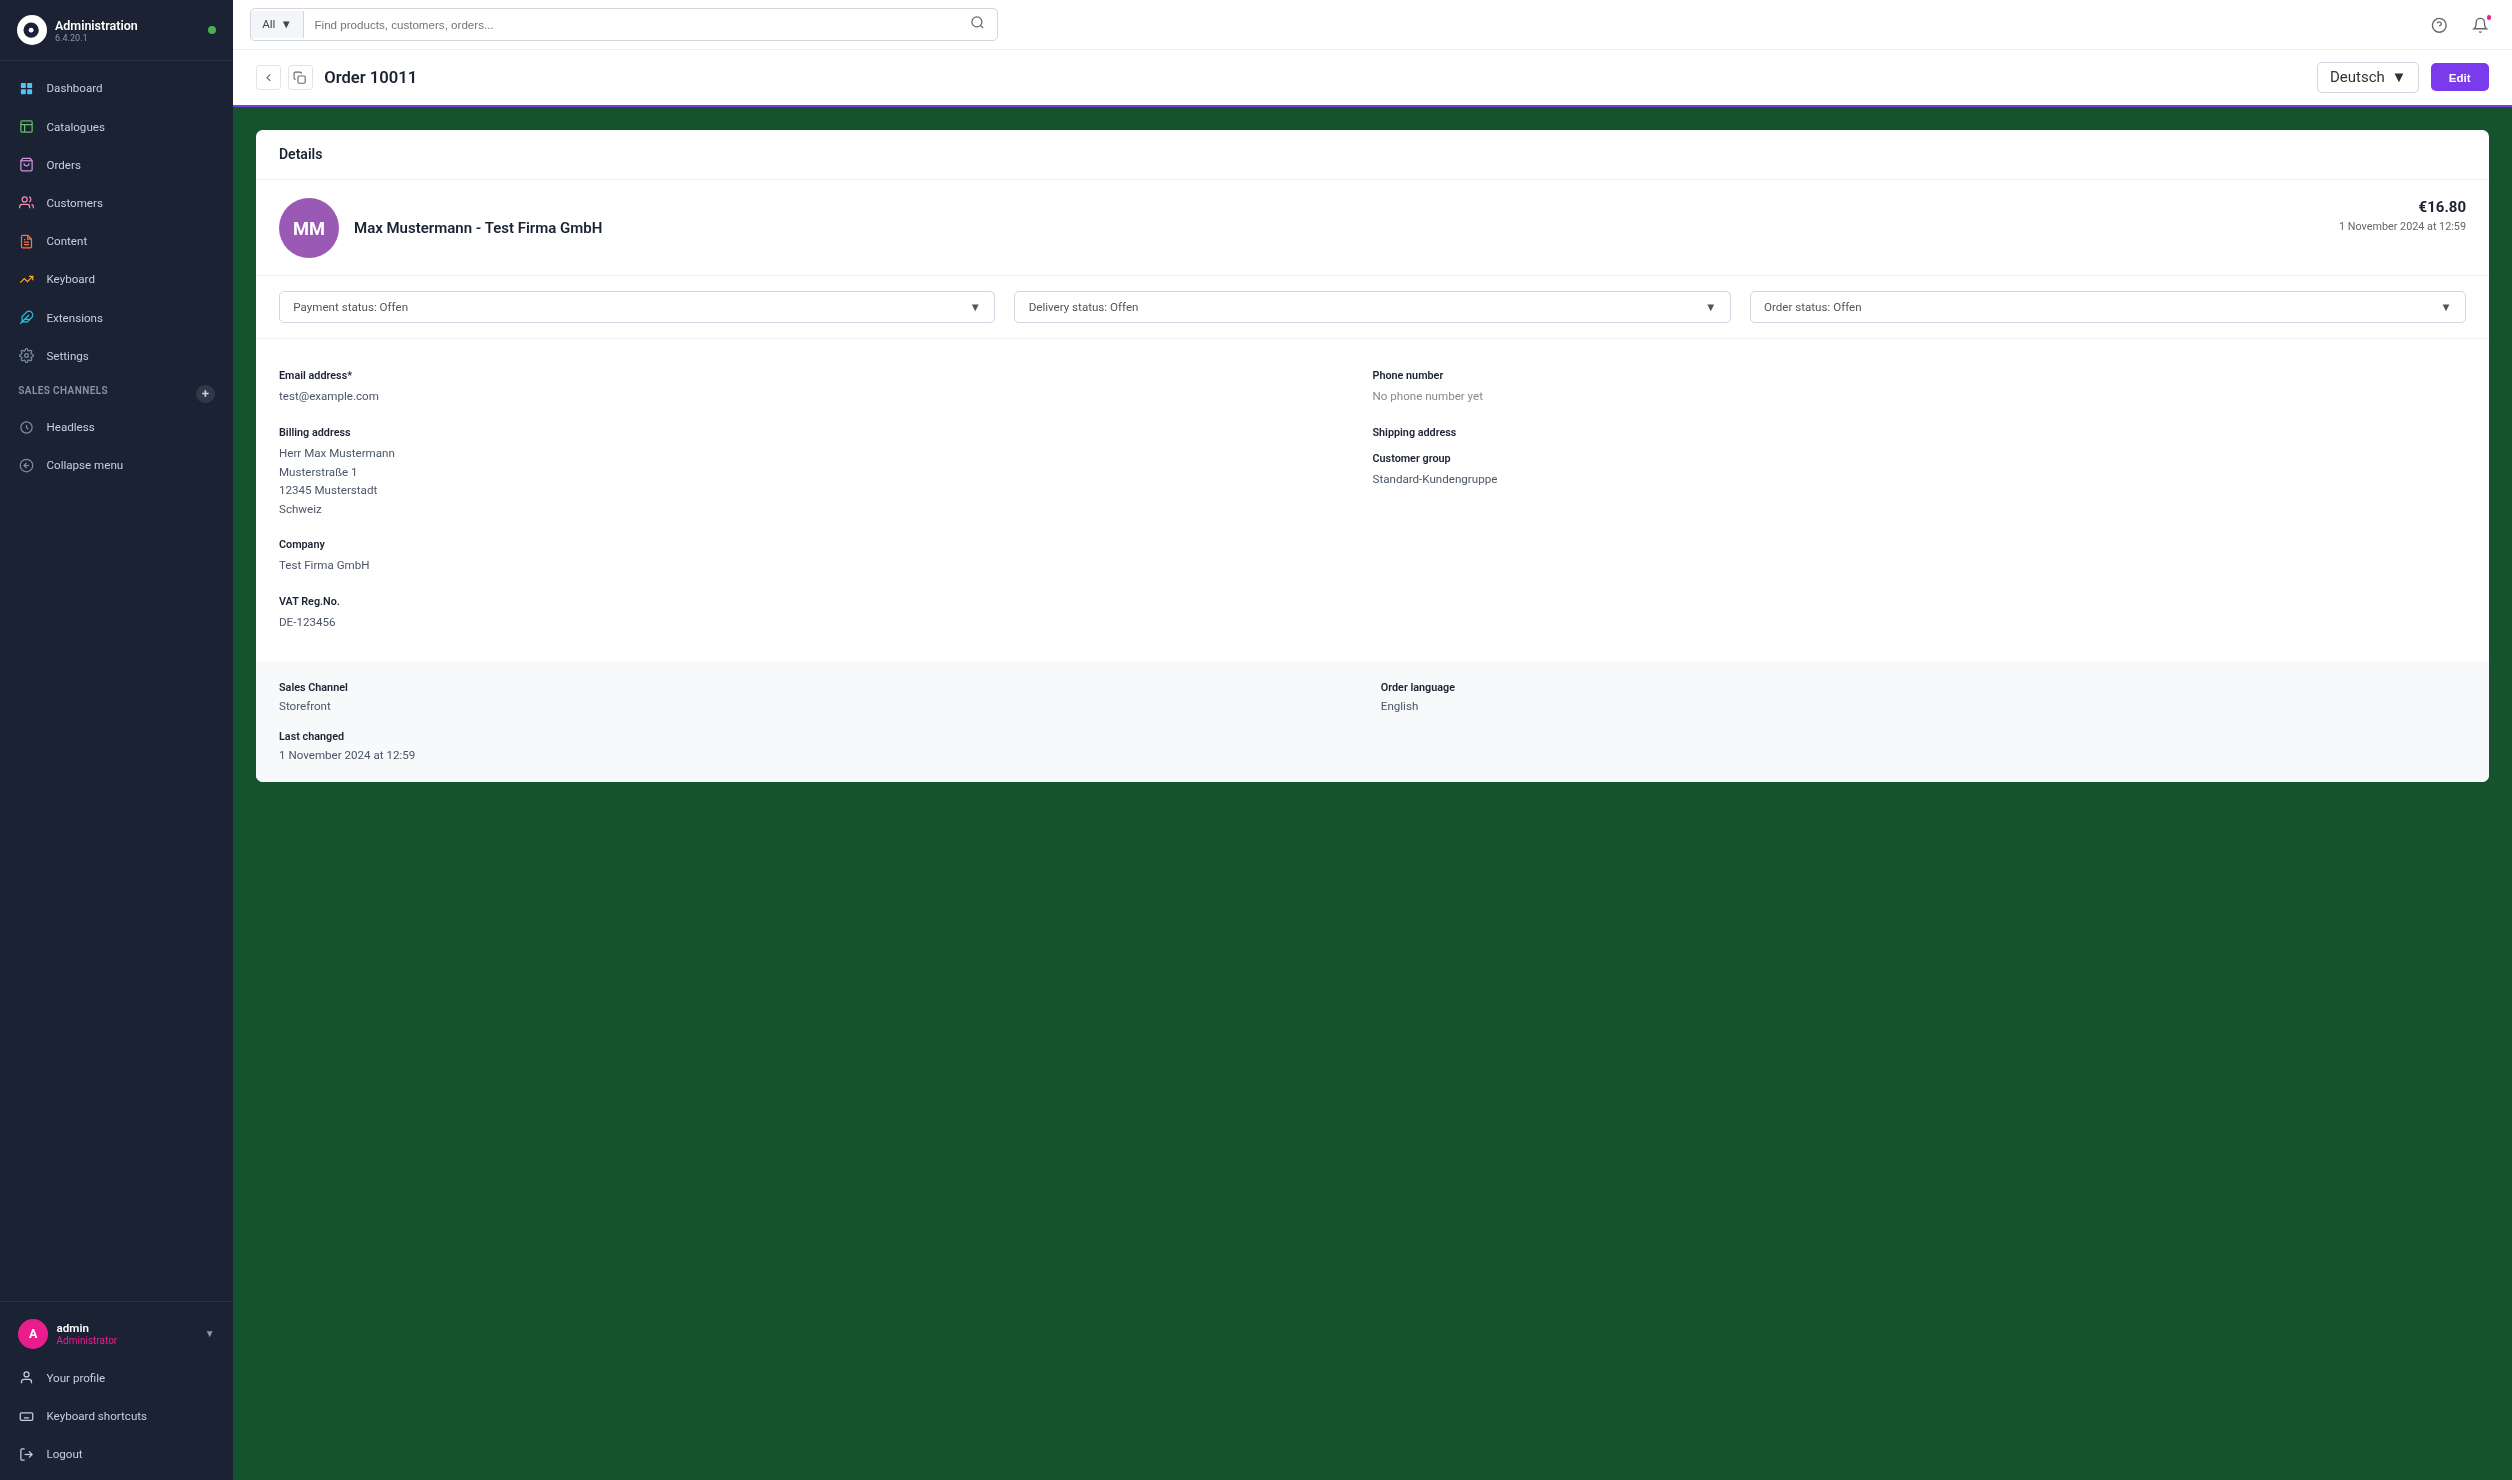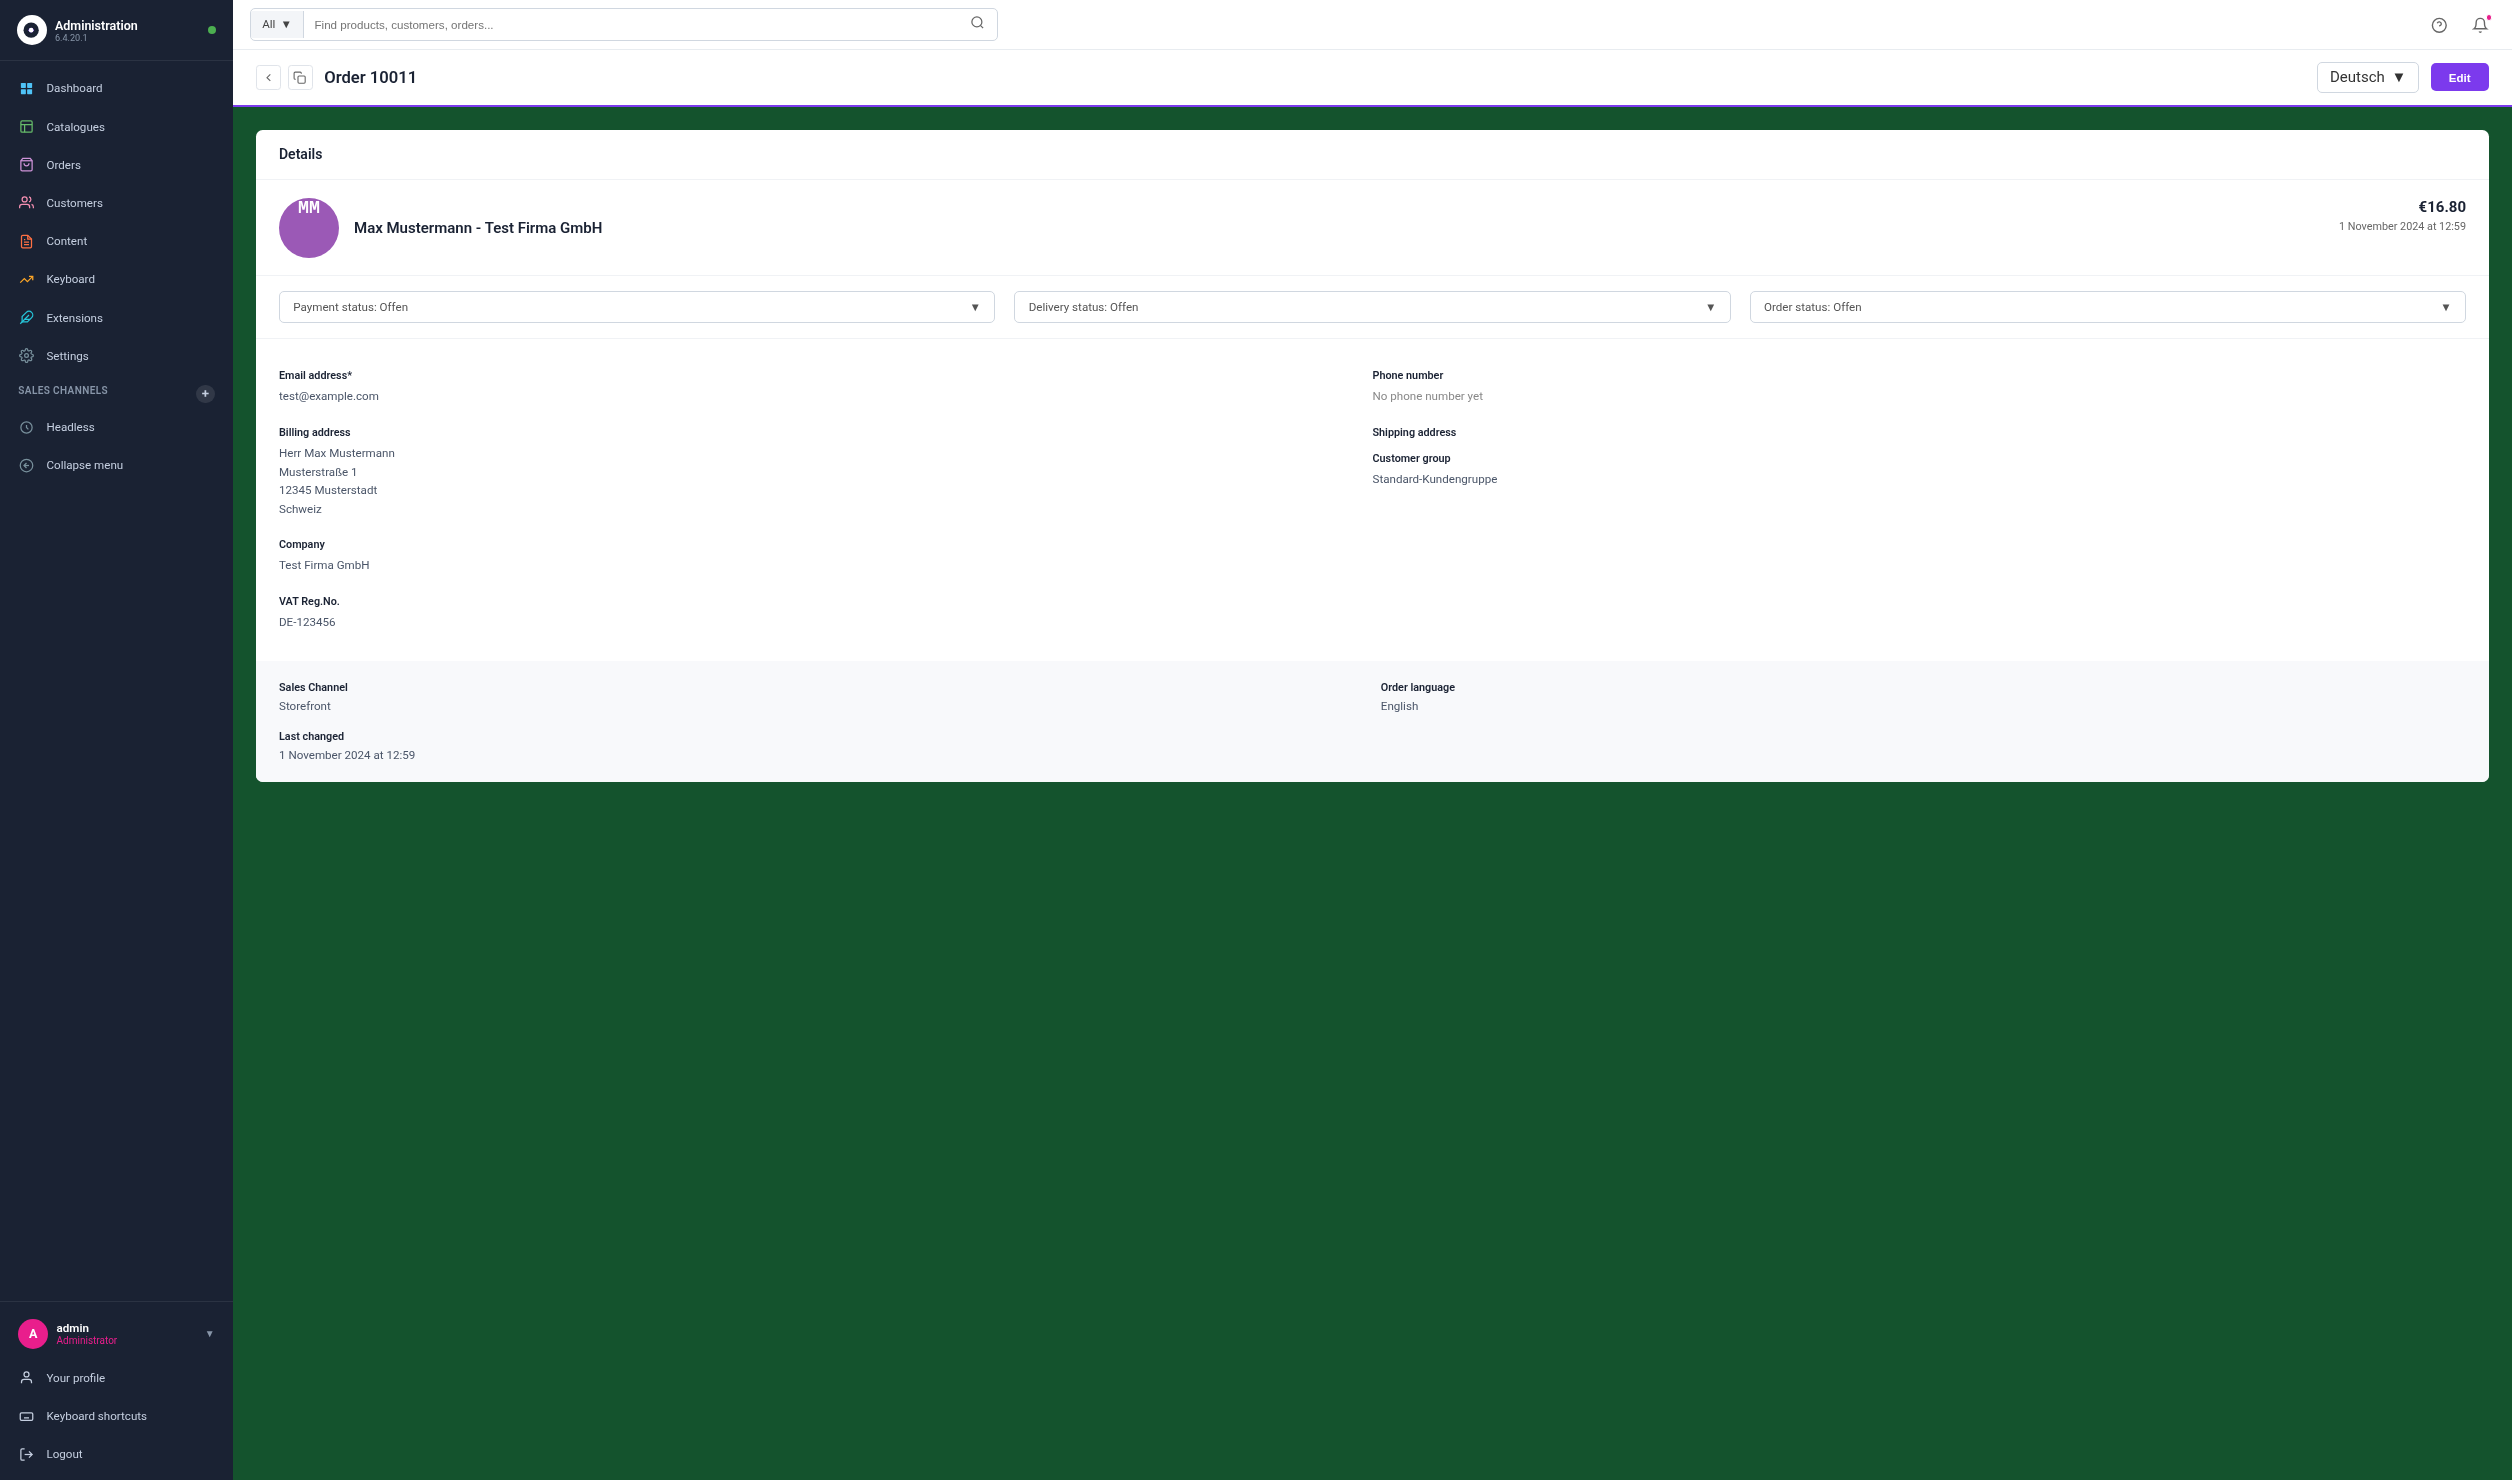--- a/index.html
+++ b/index.html
@@ -51,21 +51,21 @@
     .lang-select { display: flex; align-items: center; gap: 6.6px; border: 1.2px solid #d0d7e0; border-radius: 5px; padding: 5.8px 11.6px; cursor: pointer; color: #333; font-size: 15px; background: #fff; }
     .edit-btn { background: #7c3aed; color: #fff; border: none; border-radius: 5px; padding: 7.5px 18.3px; font-size: 11.6px; font-weight: 600; cursor: pointer; }
 
     
     .content { flex: 1; overflow-y: auto; padding: 23px; background: #14532d; }
     .details-card { background: #fff; border-radius: 6.6px; overflow: hidden; margin-bottom: 13.3px; }
     .details-card-header { padding: 16.6px 23px; font-size: 14px; font-weight: 600; color: #1a2233; border-bottom: 0.8px solid #f0f2f5; }
 
     .customer-row { display: flex; align-items: flex-start; justify-content: space-between; padding: 18.3px 23px 16.6px; border-bottom: 0.8px solid #f0f2f5; }
     .customer-info { display: flex; align-items: center; gap: 15px; }
-    .customer-avatar { width: 60px; height: 60px; border-radius: 50%; background: #9b59b6; display: flex; align-items: flex-start; justify-content: center; color: #fff; font-size: 18.3px; font-weight: 700; flex-shrink: 0; font-family: Liberation Mono, monospace; }
+    .customer-avatar { width: 60px; height: 60px; border-radius: 50%; background: #9b59b6; display: flex; align-items: center; justify-content: center; color: #fff; font-size: 18.3px; font-weight: 700; flex-shrink: 0; }
     .customer-name { font-size: 15px; font-weight: 600; color: #1a2233; }
     .order-total { text-align: right; }
     .order-amount { font-size: 15px; font-weight: 700; color: #1a2233; }
     .order-date { font-size: 10.8px; color: #666; margin-top: 3.3px; }
 
     .status-row { display: flex; align-items: center; gap: 19px; padding: 15px 23px; border-bottom: 0.8px solid #f0f2f5; }
     .status-select { display: flex; align-items: center; justify-content: space-between; gap: 8.3px; flex: 1; border: 1.2px solid #d0d7e0; border-radius: 5px; padding: 8.3px 13.3px; cursor: pointer; color: #555; font-size: 11.6px; background: #fff; }
 
     .details-grid { display: grid; grid-template-columns: 1fr 1fr; gap: 0; padding: 20px 23px; }
     .detail-group { padding: 10px 0; }

